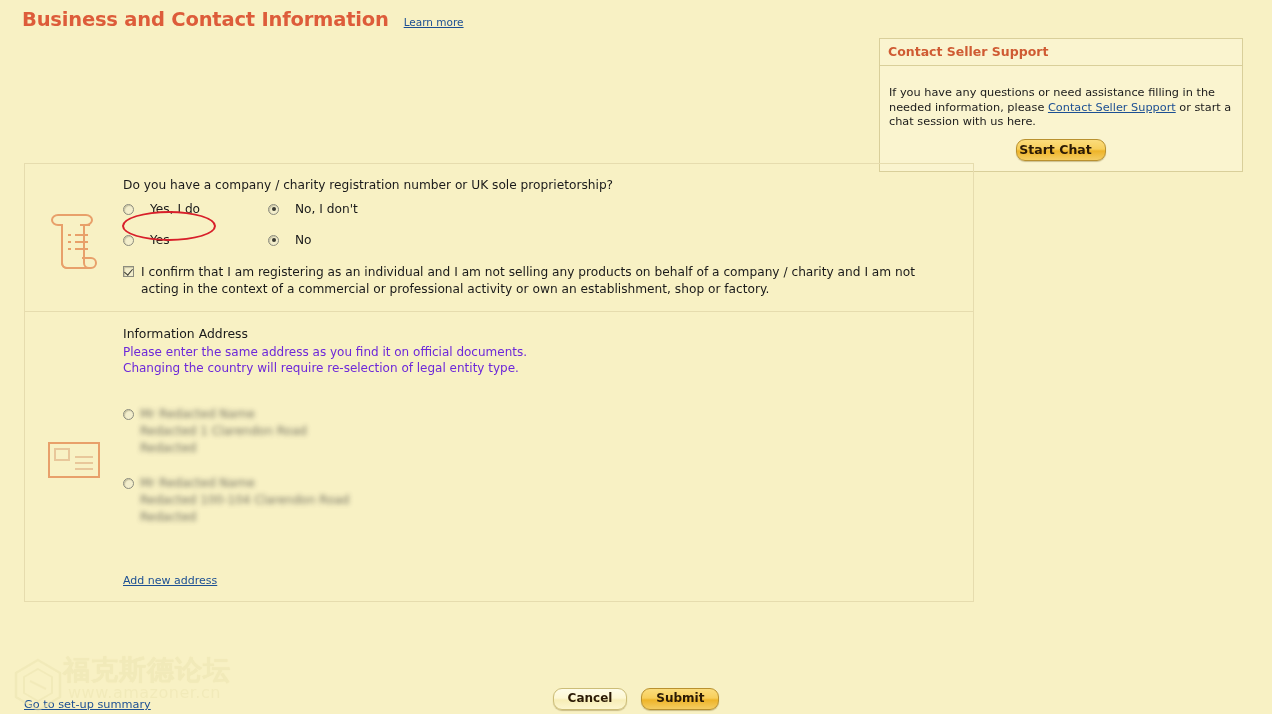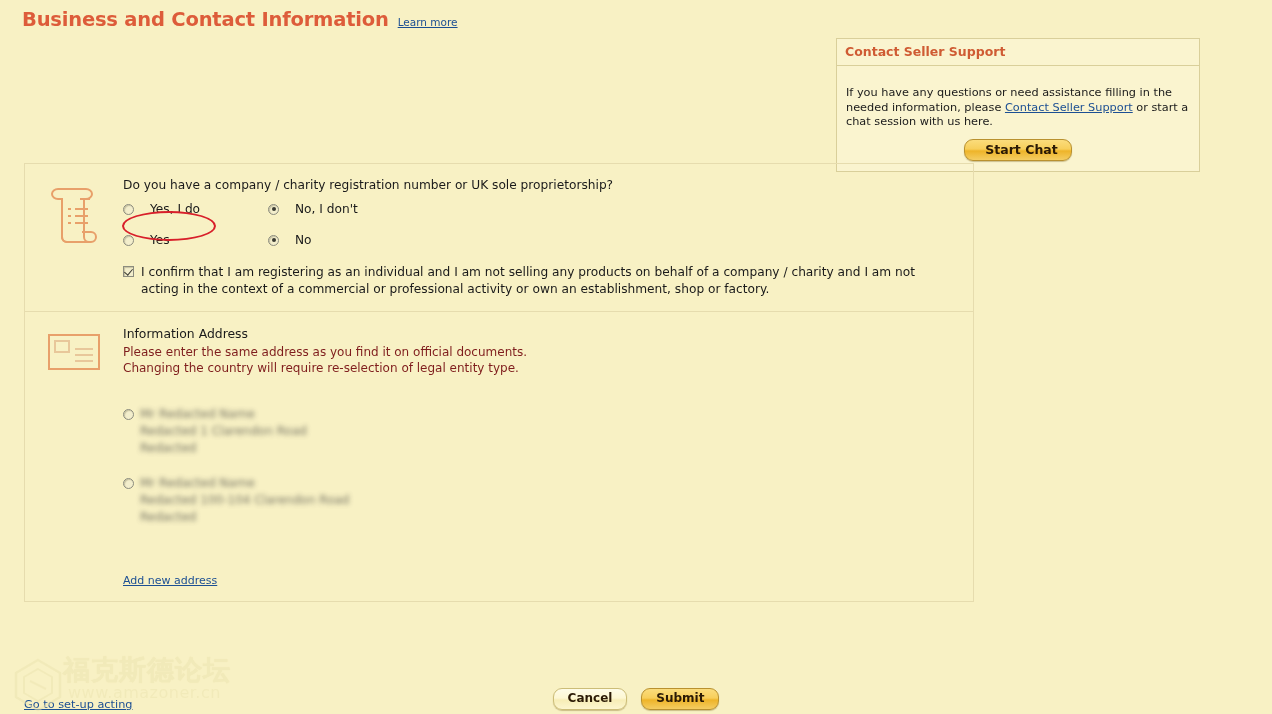--- a/index.html
+++ b/index.html
@@ -17,42 +17,42 @@
     overflow: hidden;
   }
 
   
   #page-heading {
     position: absolute;
     left: 22px;
     top: 10px;
     display: flex;
     align-items: flex-end;
-    gap: 9px;
+    gap: 15px;
   }
   #page-heading .title {
     font-family: "DejaVu Sans", sans-serif;
     font-size: 19.5px;
     font-weight: bold;
     color: #dd5c3a;
     letter-spacing: -0.2px;
     line-height: 1;
   }
   .link {
     color: #1c4f93;
     text-decoration: underline;
     font-size: 10.5px;
     cursor: pointer;
   }
   #page-heading .link { padding-bottom: 2px; }
 
   
   #support-box {
     position: absolute;
-    left: 836px;
+    left: 879px;
     top: 38px;
     width: 364px;
     border: 1px solid #d9cf9a;
     background: #faf4cf;
     box-sizing: border-box;
   }
   #support-box .box-header {
     border-bottom: 1px solid #d9cf9a;
     padding: 5px 8px 6px 8px;
     font-size: 12.5px;
@@ -88,40 +88,40 @@
     line-height: 13px;
     box-shadow: 0 1px 1px rgba(120,95,20,0.35);
   }
   .btn-gold {
     background: linear-gradient(to bottom, #fbdc7c 0%, #f7cf5b 45%, #eeb429 55%, #f4cd62 100%);
   }
   .btn-pale {
     background: linear-gradient(to bottom, #fefce8 0%, #fdf7d3 45%, #f7edb6 55%, #fcf6cf 100%);
     border: 1px solid #ccbd78;
   }
-  #start-chat-button { font-size: 12.5px; padding: 3px 13px 4px 20px; }
+  #start-chat-button { font-size: 12.5px; padding: 3px 13px 4px 2px; }
   #cancel-button { font-size: 12px; padding: 3px 14px 4px 14px; }
   #submit-button { font-size: 12px; padding: 3px 14px 4px 14px; }
 
   
   #form-card {
     position: absolute;
     left: 24px;
     top: 163px;
     width: 950px;
     box-sizing: border-box;
     border-top: 1px solid #e6dcae;
     border-left: 1px solid #e6dcae;
     border-right: 1px solid #e6dcae;
     border-bottom: 1px solid #e6dcae;
     background: transparent;
   }
   .section {
     display: flex;
-    align-items: flex-start;
+    align-items: center;
     padding: 14px 0 14px 0;
   }
   .section + .section { border-top: 1px solid #e6dcae; }
   .section-icon {
     width: 98px;
     flex: 0 0 98px;
     display: flex;
     justify-content: center;
     padding-top: 6px;
   }
@@ -218,21 +218,21 @@
   }
 
   
   .addr-title {
     font-size: 12.4px;
     color: #1a1a1a;
     margin-bottom: 3px;
   }
   .addr-sub {
     font-size: 12px;
-    color: #7f1d1d;
+    color: #6d28d9;
     line-height: 16px;
   }
   .addr-list { margin-top: 30px; }
   .addr-item {
     display: flex;
     align-items: flex-start;
     gap: 6px;
     margin-bottom: 18px;
     min-height: 50px;
   }
@@ -414,21 +414,21 @@
   </div>
 
 </div>
 
 <div id="highlight-ellipse"></div>
 
 <div id="footer-actions">
   <span class="btn btn-pale" id="cancel-button">Cancel</span>
   <span class="btn btn-gold" id="submit-button">Submit</span>
 </div>
-<a class="link" id="setup-summary-link">Go to set-up acting</a>
+<a class="link" id="setup-summary-link">Go to set-up summary</a>
 
 <div id="watermark">
   <svg class="wm-mark" width="56" height="56" viewBox="0 0 56 56" fill="none" aria-hidden="true">
     <path d="M28 3 L50 16 L50 40 L28 53 L6 40 L6 16 Z" stroke="#ece4b0" stroke-width="2.5" fill="none"></path>
     <path d="M28 12 L42 20 L42 36 L28 44 L14 36 L14 20 Z" stroke="#ece4b0" stroke-width="2" fill="none"></path>
     <path d="M20 24 L36 32" stroke="#ece4b0" stroke-width="2"></path>
   </svg>
   <div class="wm-cn">福克斯德论坛</div>
   <div class="wm-url">www.amazoner.cn</div>
 </div>

